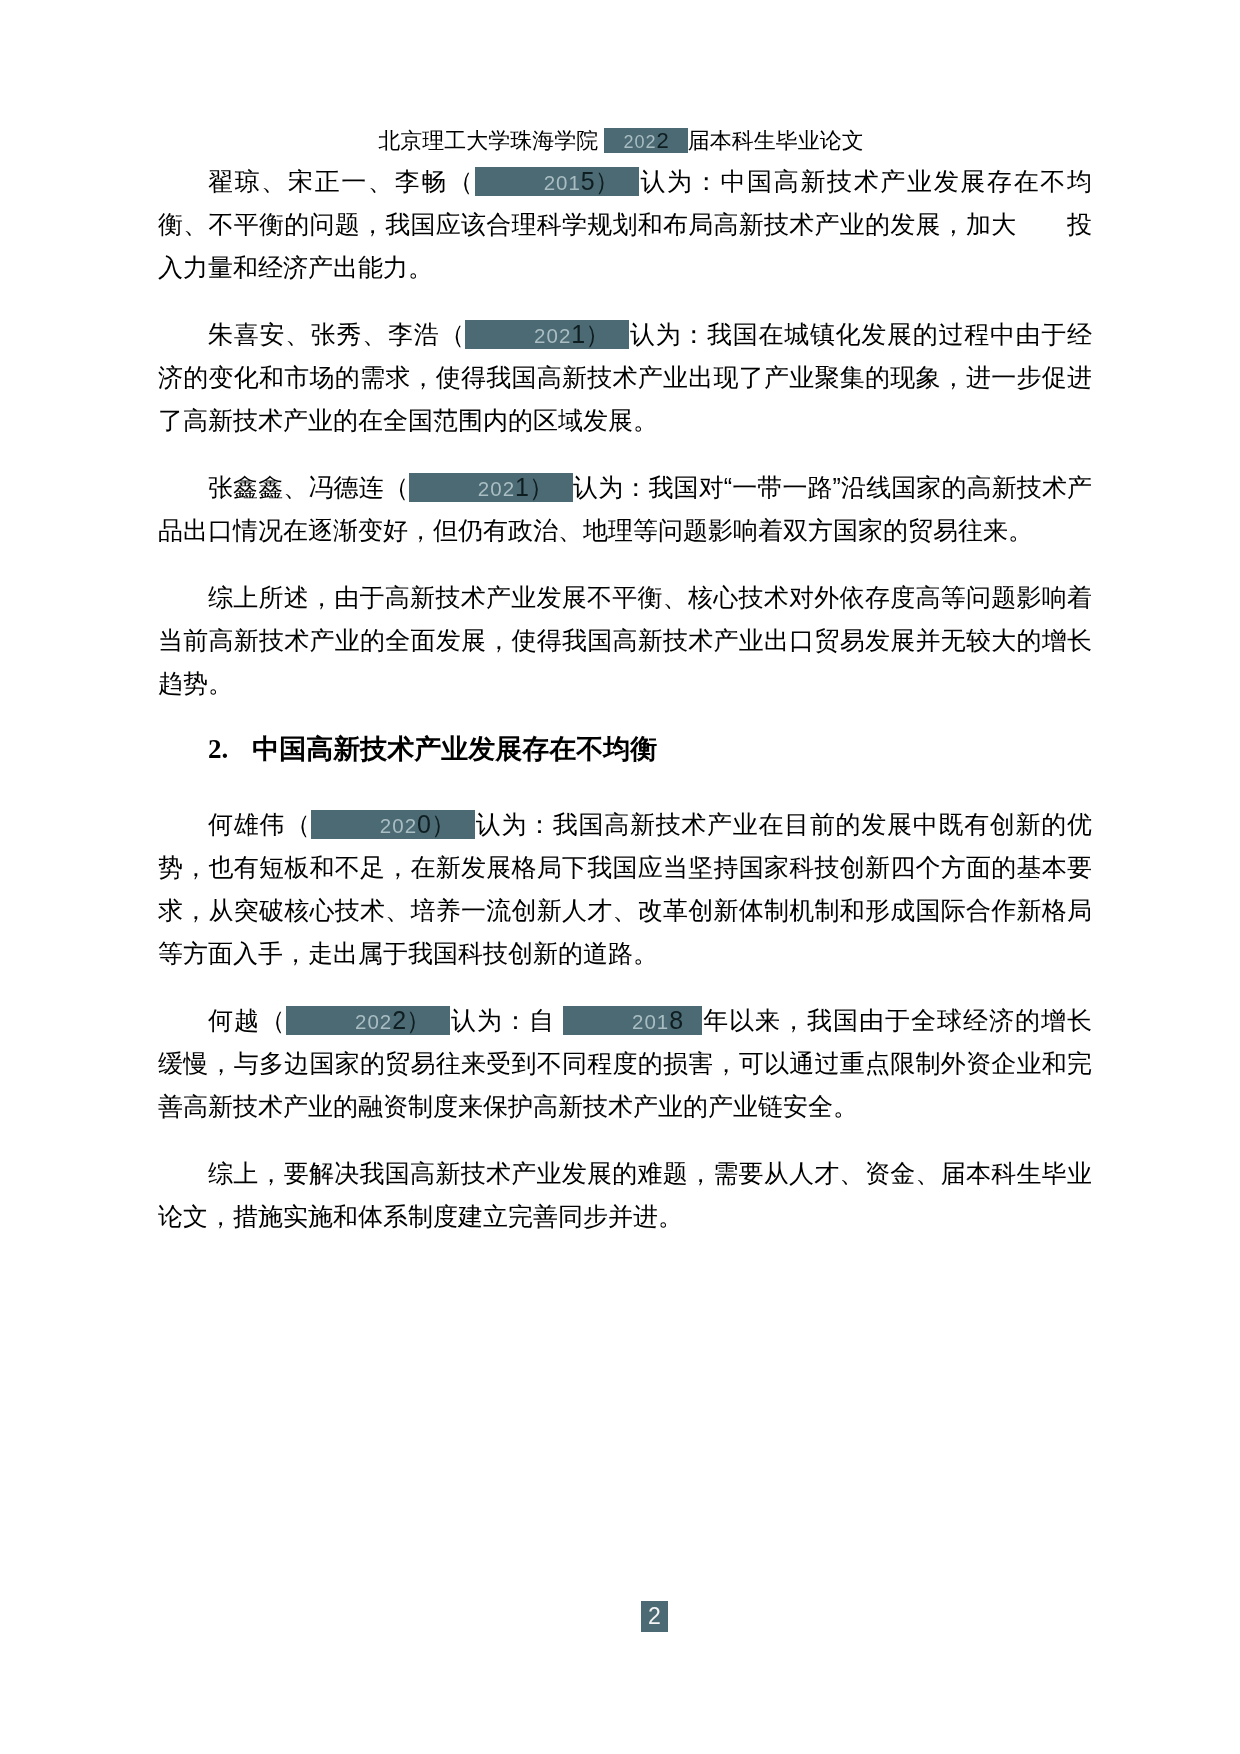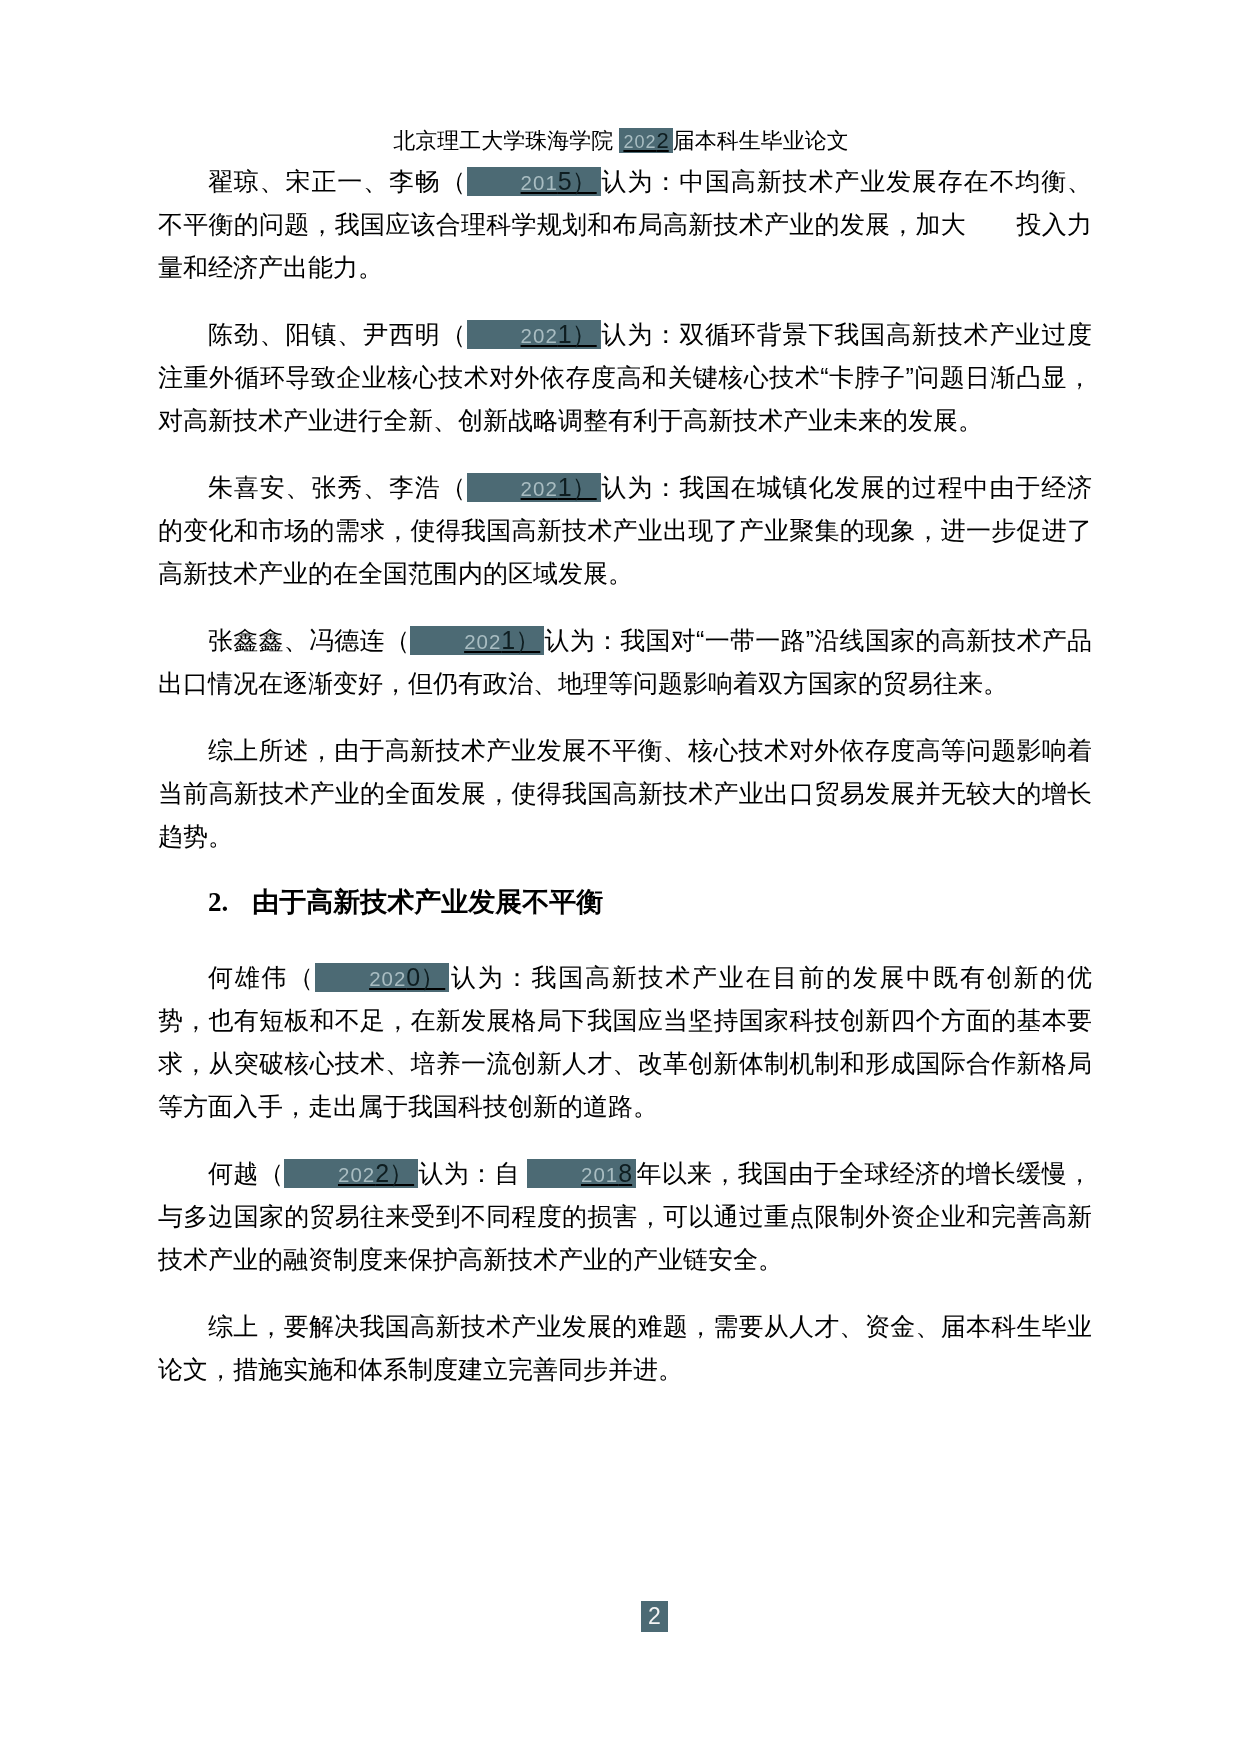--- a/index.html
+++ b/index.html
@@ -43,24 +43,23 @@
     line-height: 40px;
     margin: 12px 0 34px 0;
     padding-left: 58px;
   }
   .heading-number {
     margin-right: 24px;
   }
   .cite-box {
     display: inline-block;
     background: var(--hl, #4c6a74);
-    padding: 0 4px;
+    padding: 0 19px;
     line-height: 1.15;
     white-space: nowrap;
-    text-decoration: underline;
   }
   .cite-hidden {
     color: var(--hidden-text, #a9bdc2);
     font-size: 0.82em;
     letter-spacing: 1px;
   }
   .cite-visible {
     color: var(--box-dark-text, #0e1d20);
   }
   .page-num-badge {
@@ -80,25 +79,24 @@
 
 <div class="page" style="--hl: #4c6a74; --hidden-text: #a9bdc2; --box-dark-text: #0e1d20; --body-text: #000000; --page-bg: #ffffff;">
   <div class="content">
 
     <div class="doc-header">
       <span>北京理工大学珠海学院 </span><span class="cite-box"><span class="cite-hidden">202</span><span class="cite-visible">2</span></span><span>届本科生毕业论文</span>
     </div>
 
     <div>
         <p class="body-para">翟琼、宋正一、李畅（<span class="cite-box"><span class="cite-hidden">201</span><span class="cite-visible">5）</span></span>认为：中国高新技术产业发展存在不均衡、不平衡的问题，我国应该合理科学规划和布局高新技术产业的发展，加大　　投入力量和经济产出能力。</p>
-        <p class="body-para">陈劲、阳镇、尹西明（<span class="cite-box"><span class="cite-hidden">202</span><span class="cite-visible">1）</span></span>认为：双循环背景下我国高新技术产业过度注重外循环导致企业核心技术对外依存度高和关键核心技术“卡脖子”问题日渐凸显，对高新技术产业进行全新、创新战略调整有利于高新技术产业未来的发展。</p>
         <p class="body-para">朱喜安、张秀、李浩（<span class="cite-box"><span class="cite-hidden">202</span><span class="cite-visible">1）</span></span>认为：我国在城镇化发展的过程中由于经济的变化和市场的需求，使得我国高新技术产业出现了产业聚集的现象，进一步促进了高新技术产业的在全国范围内的区域发展。</p>
         <p class="body-para">张鑫鑫、冯德连（<span class="cite-box"><span class="cite-hidden">202</span><span class="cite-visible">1）</span></span>认为：我国对“一带一路”沿线国家的高新技术产品出口情况在逐渐变好，但仍有政治、地理等问题影响着双方国家的贸易往来。</p>
         <p class="body-para">综上所述，由于高新技术产业发展不平衡、核心技术对外依存度高等问题影响着当前高新技术产业的全面发展，使得我国高新技术产业出口贸易发展并无较大的增长趋势。</p>
-        <div class="section-heading"><span class="heading-number">2.</span><span>由于高新技术产业发展不平衡</span></div>
+        <div class="section-heading"><span class="heading-number">2.</span><span>中国高新技术产业发展存在不均衡</span></div>
         <p class="body-para">何雄伟（<span class="cite-box"><span class="cite-hidden">202</span><span class="cite-visible">0）</span></span>认为：我国高新技术产业在目前的发展中既有创新的优势，也有短板和不足，在新发展格局下我国应当坚持国家科技创新四个方面的基本要求，从突破核心技术、培养一流创新人才、改革创新体制机制和形成国际合作新格局等方面入手，走出属于我国科技创新的道路。</p>
         <p class="body-para">何越（<span class="cite-box"><span class="cite-hidden">202</span><span class="cite-visible">2）</span></span>认为：自 <span class="cite-box"><span class="cite-hidden">201</span><span class="cite-visible">8</span></span>年以来，我国由于全球经济的增长缓慢，与多边国家的贸易往来受到不同程度的损害，可以通过重点限制外资企业和完善高新技术产业的融资制度来保护高新技术产业的产业链安全。</p>
         <p class="body-para">综上，要解决我国高新技术产业发展的难题，需要从人才、资金、届本科生毕业论文，措施实施和体系制度建立完善同步并进。</p>
       </div>
 
   </div>
 
   <div class="page-num-badge">2</div>
 </div>
 

